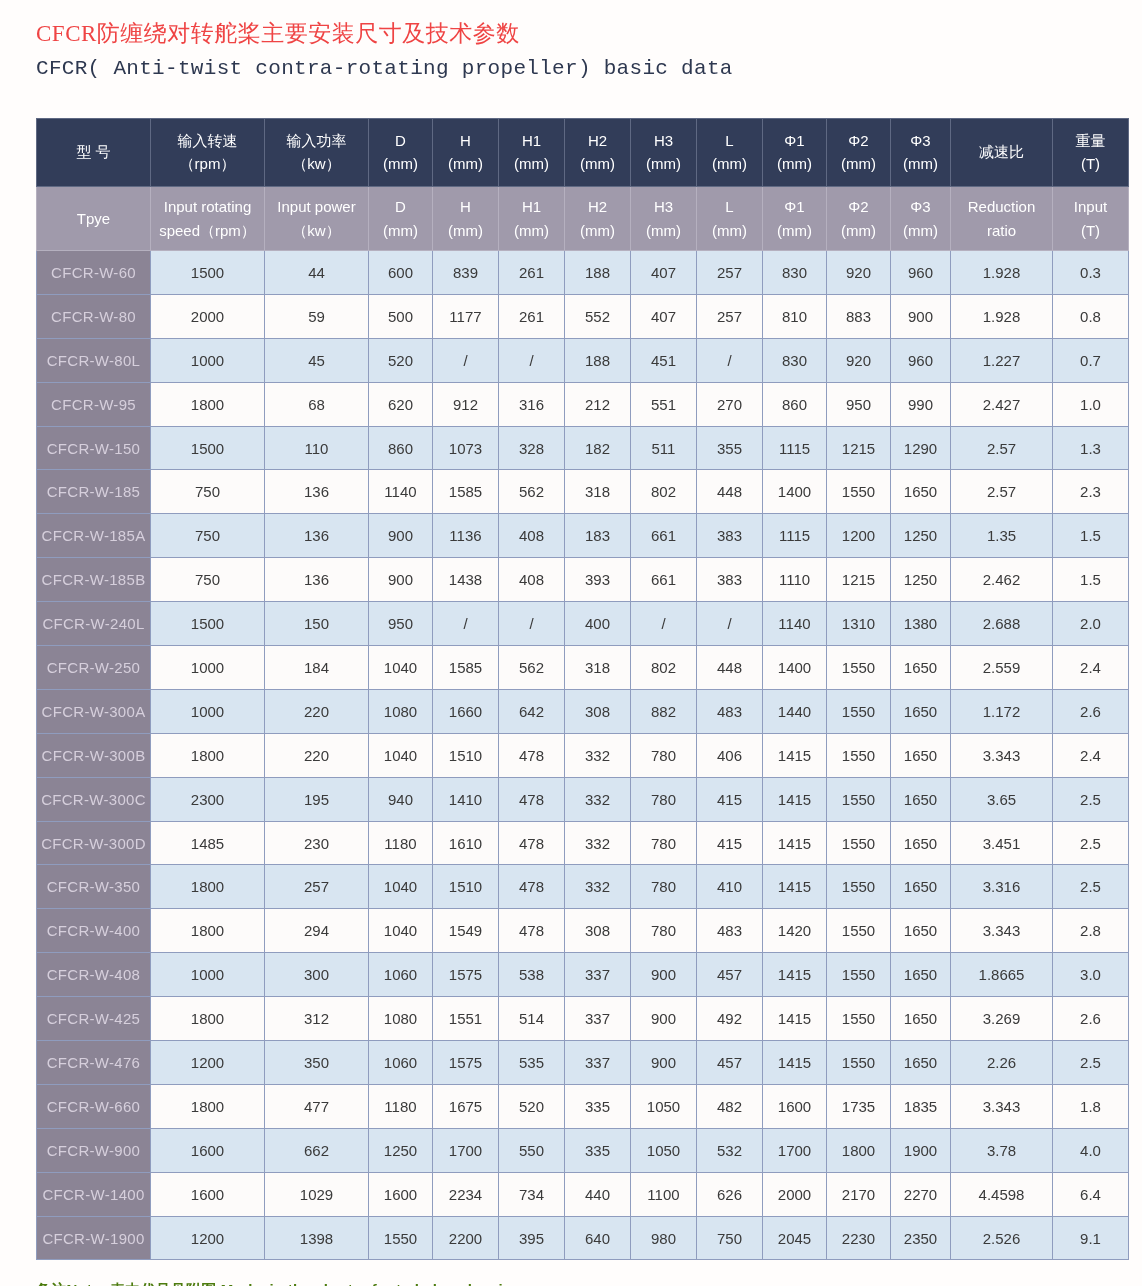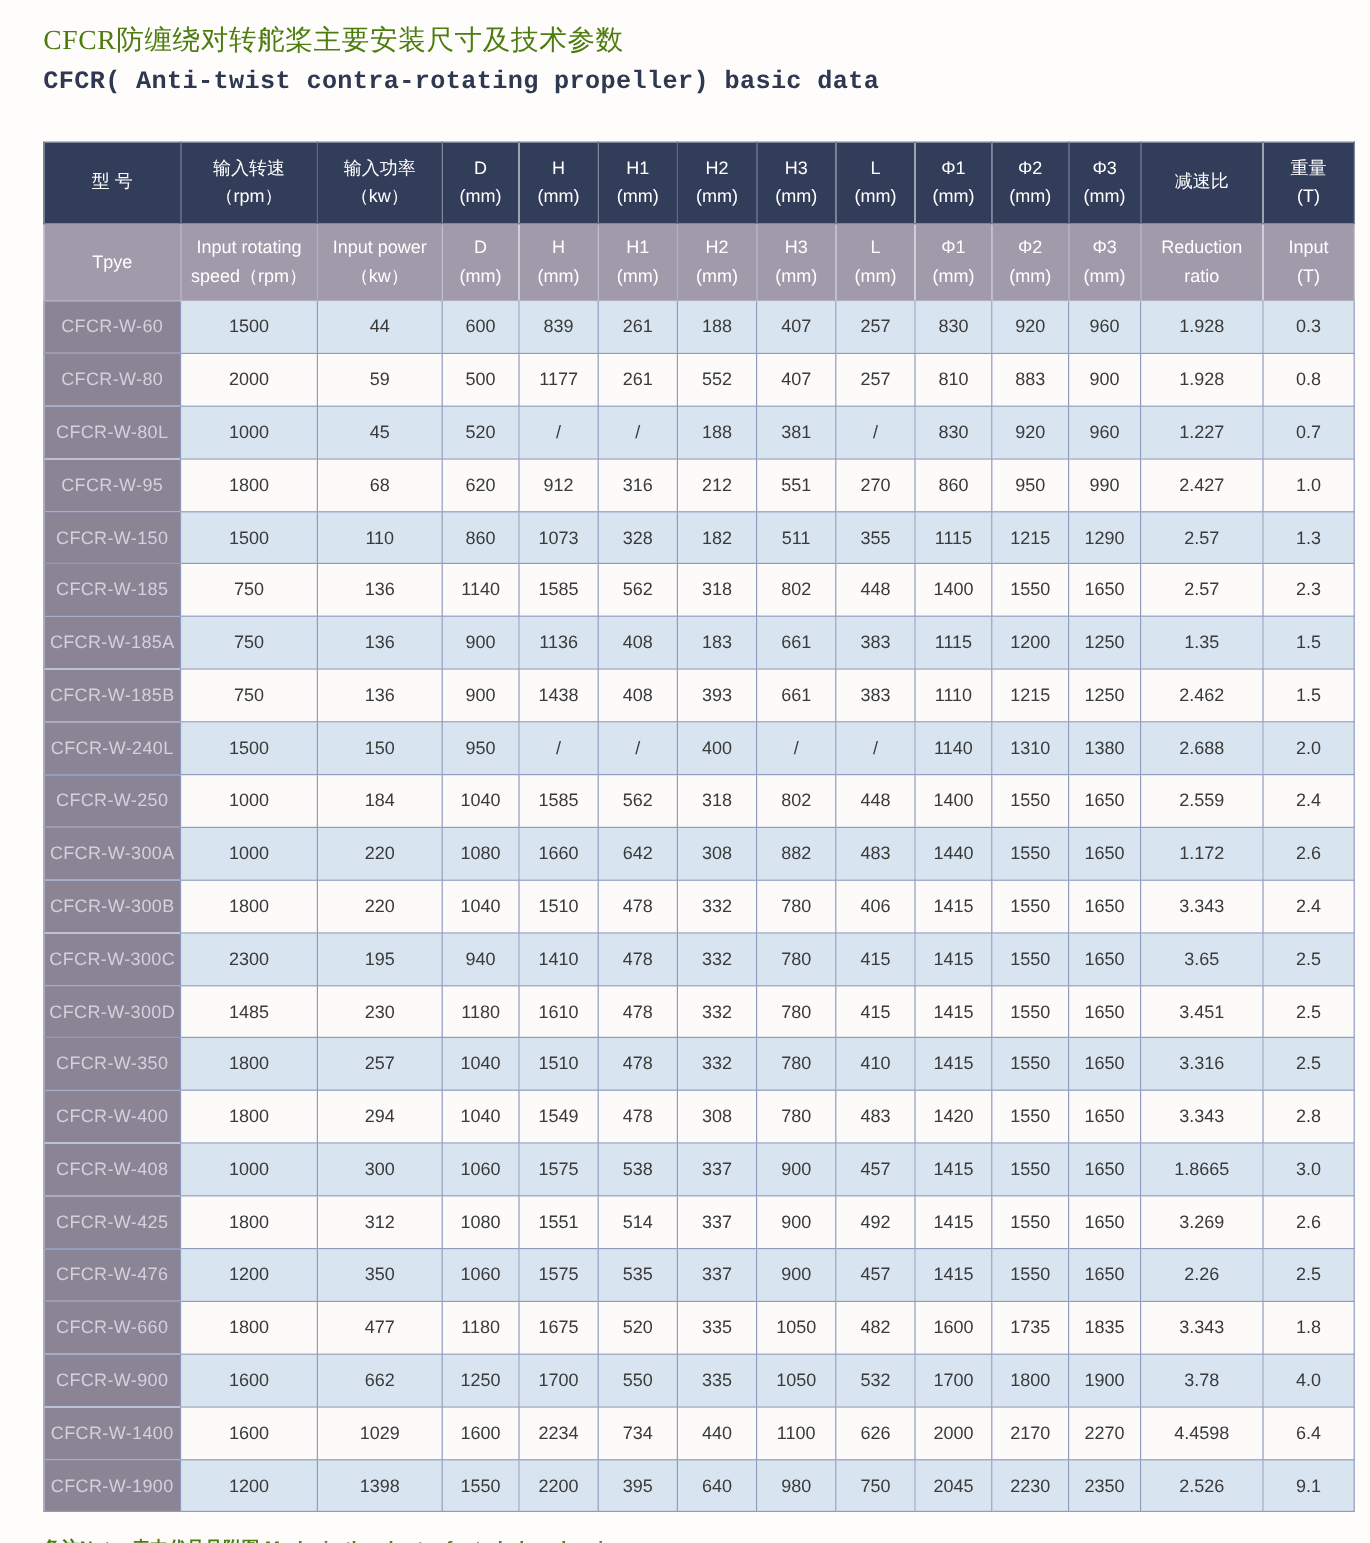--- a/index.html
+++ b/index.html
@@ -8,26 +8,26 @@
     background:#fffdfc;
     font-family:"Liberation Sans",sans-serif;
     -webkit-font-smoothing:antialiased;
     box-sizing:border-box;
   }
   .page{padding:10px 14px 0 36px;box-sizing:border-box;}
   .title-zh{
     margin:8px 0 8px 0;
     font-family:"Liberation Serif",serif;
     font-size:23px;font-weight:400;
-    color:#4d7c0f;letter-spacing:0.5px;
+    color:#ef4444;letter-spacing:0.5px;
   }
   .title-en{
     margin:0 0 17px 0;
     font-family:"Liberation Mono",monospace;
-    font-size:21px;font-weight:700;
+    font-size:21px;font-weight:400;
     color:#2e3850;letter-spacing:0.3px;
   }
   table.spec{
     border-collapse:collapse;
     table-layout:fixed;
     width:1092px;
     margin-top:38px;
   }
   table.spec th, table.spec td{
     border:1px solid #8f9cbe;
@@ -185,21 +185,21 @@
           <td class="num">0.8</td>
         </tr>
         <tr>
           <td class="model">CFCR-W-80L</td>
           <td class="num">1000</td>
           <td class="num">45</td>
           <td class="num">520</td>
           <td class="num">/</td>
           <td class="num">/</td>
           <td class="num">188</td>
-          <td class="num">381</td>
+          <td class="num">451</td>
           <td class="num">/</td>
           <td class="num">830</td>
           <td class="num">920</td>
           <td class="num">960</td>
           <td class="num">1.227</td>
           <td class="num">0.7</td>
         </tr>
         <tr>
           <td class="model">CFCR-W-95</td>
           <td class="num">1800</td>

